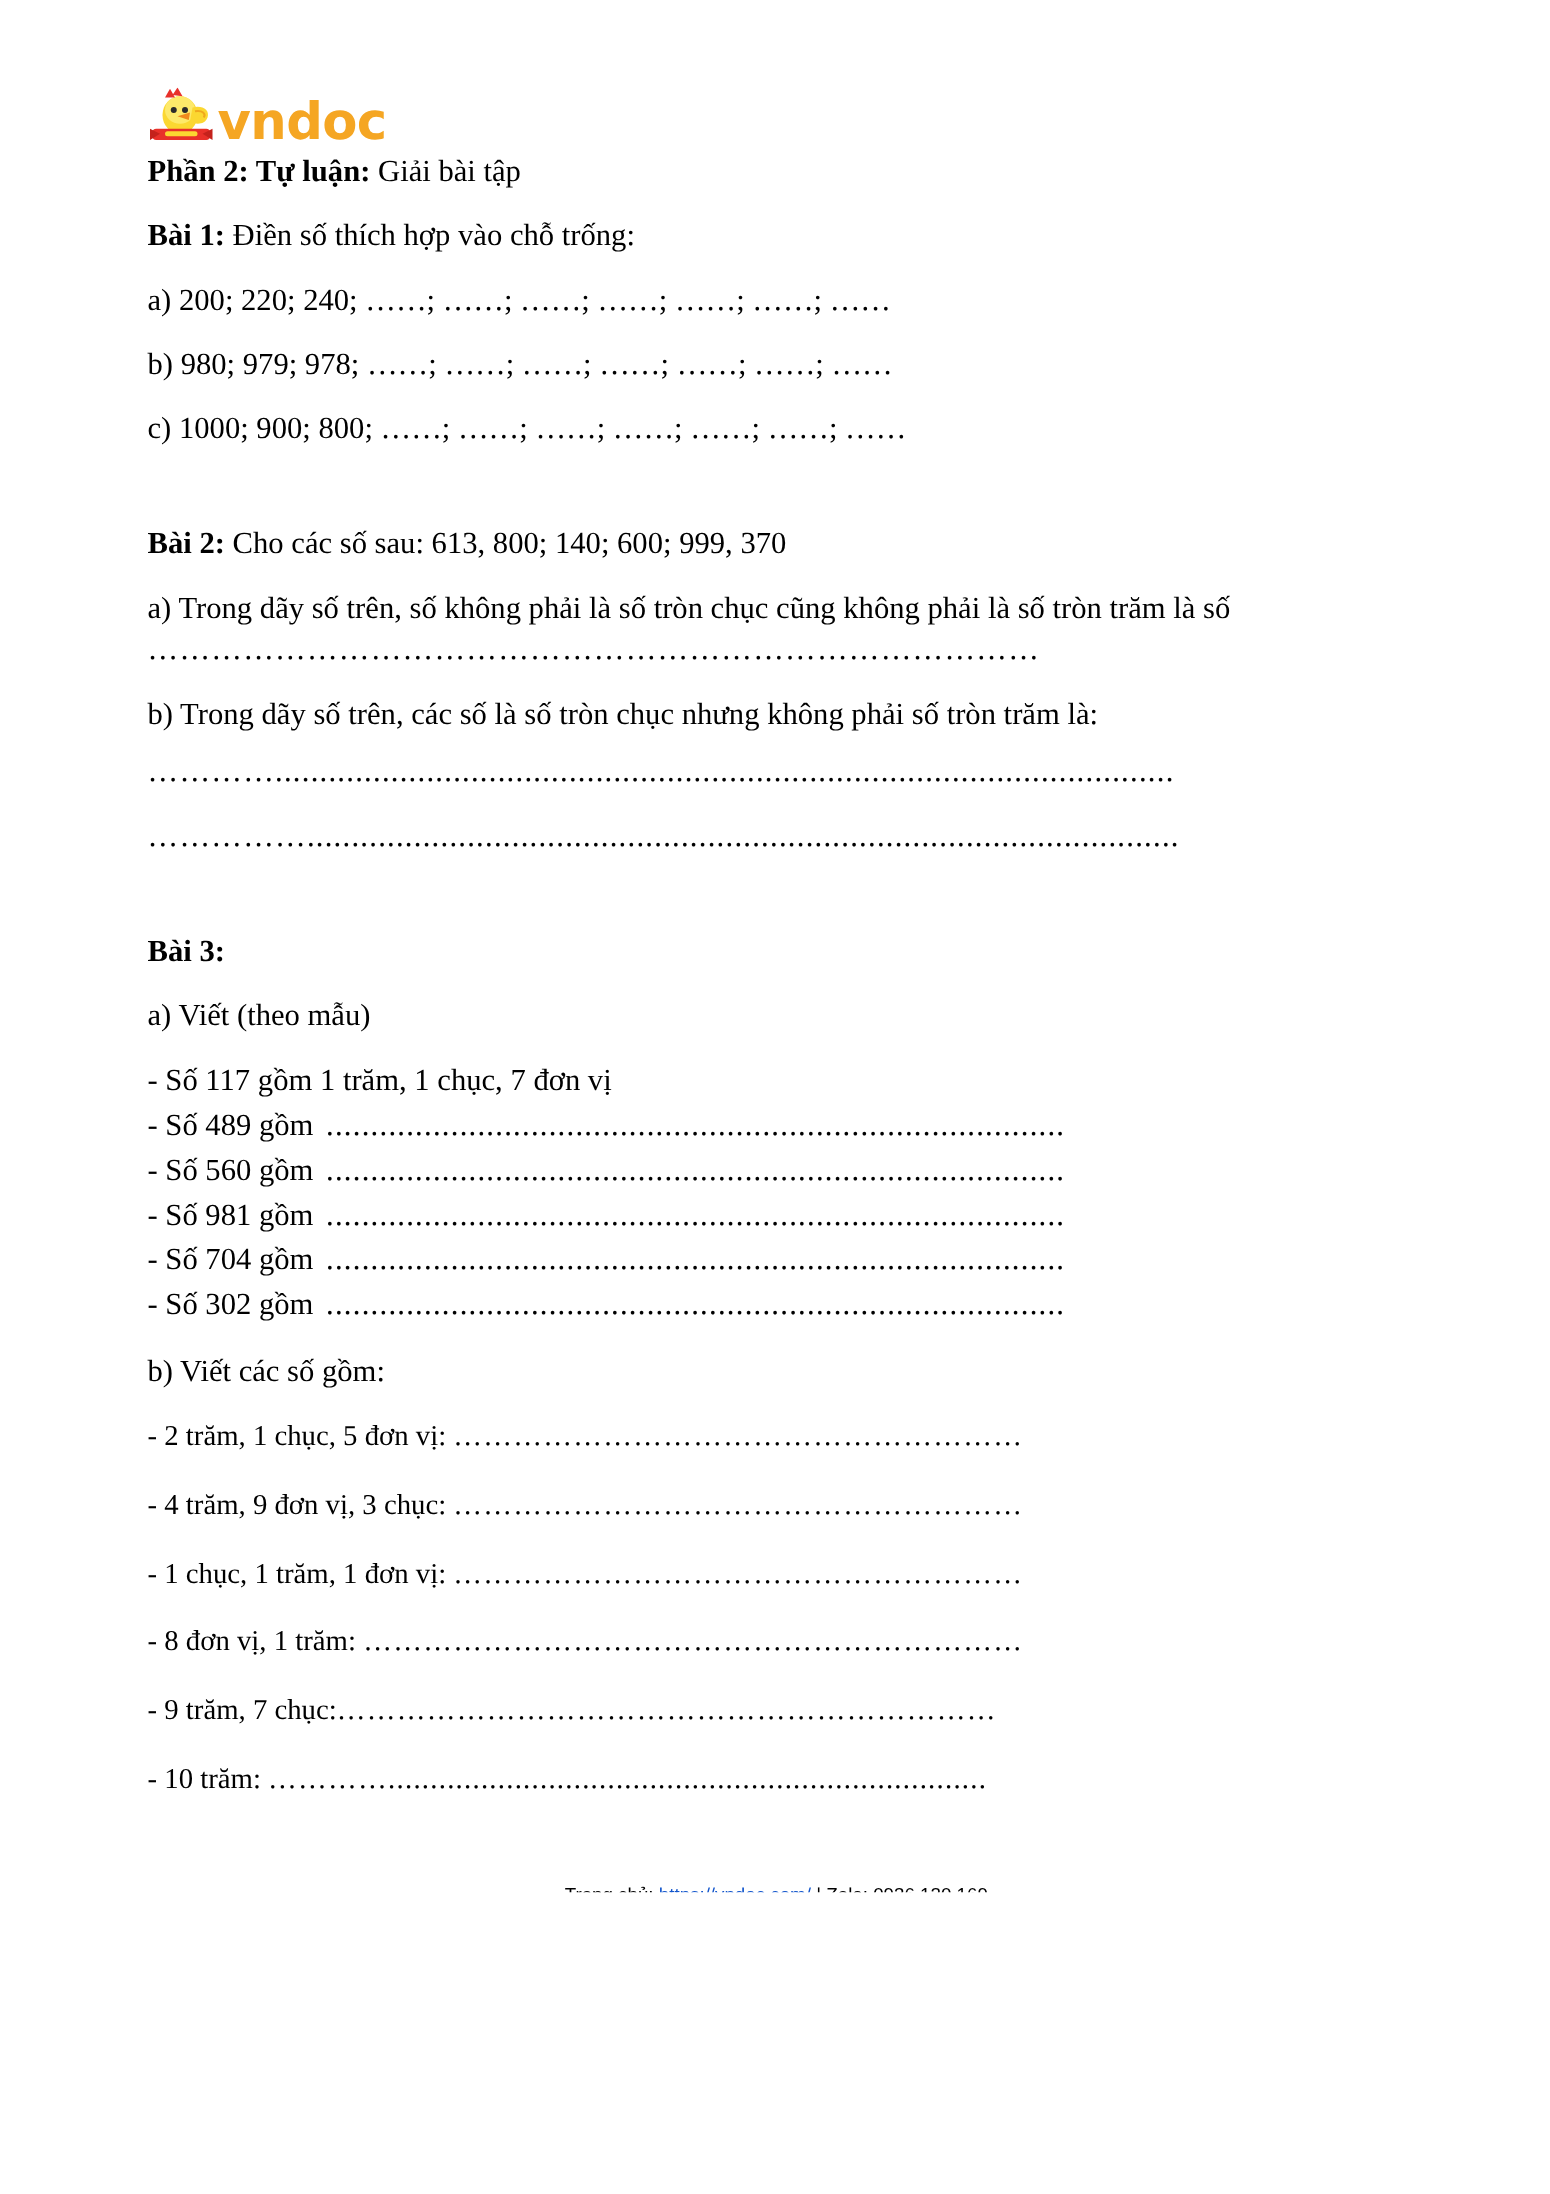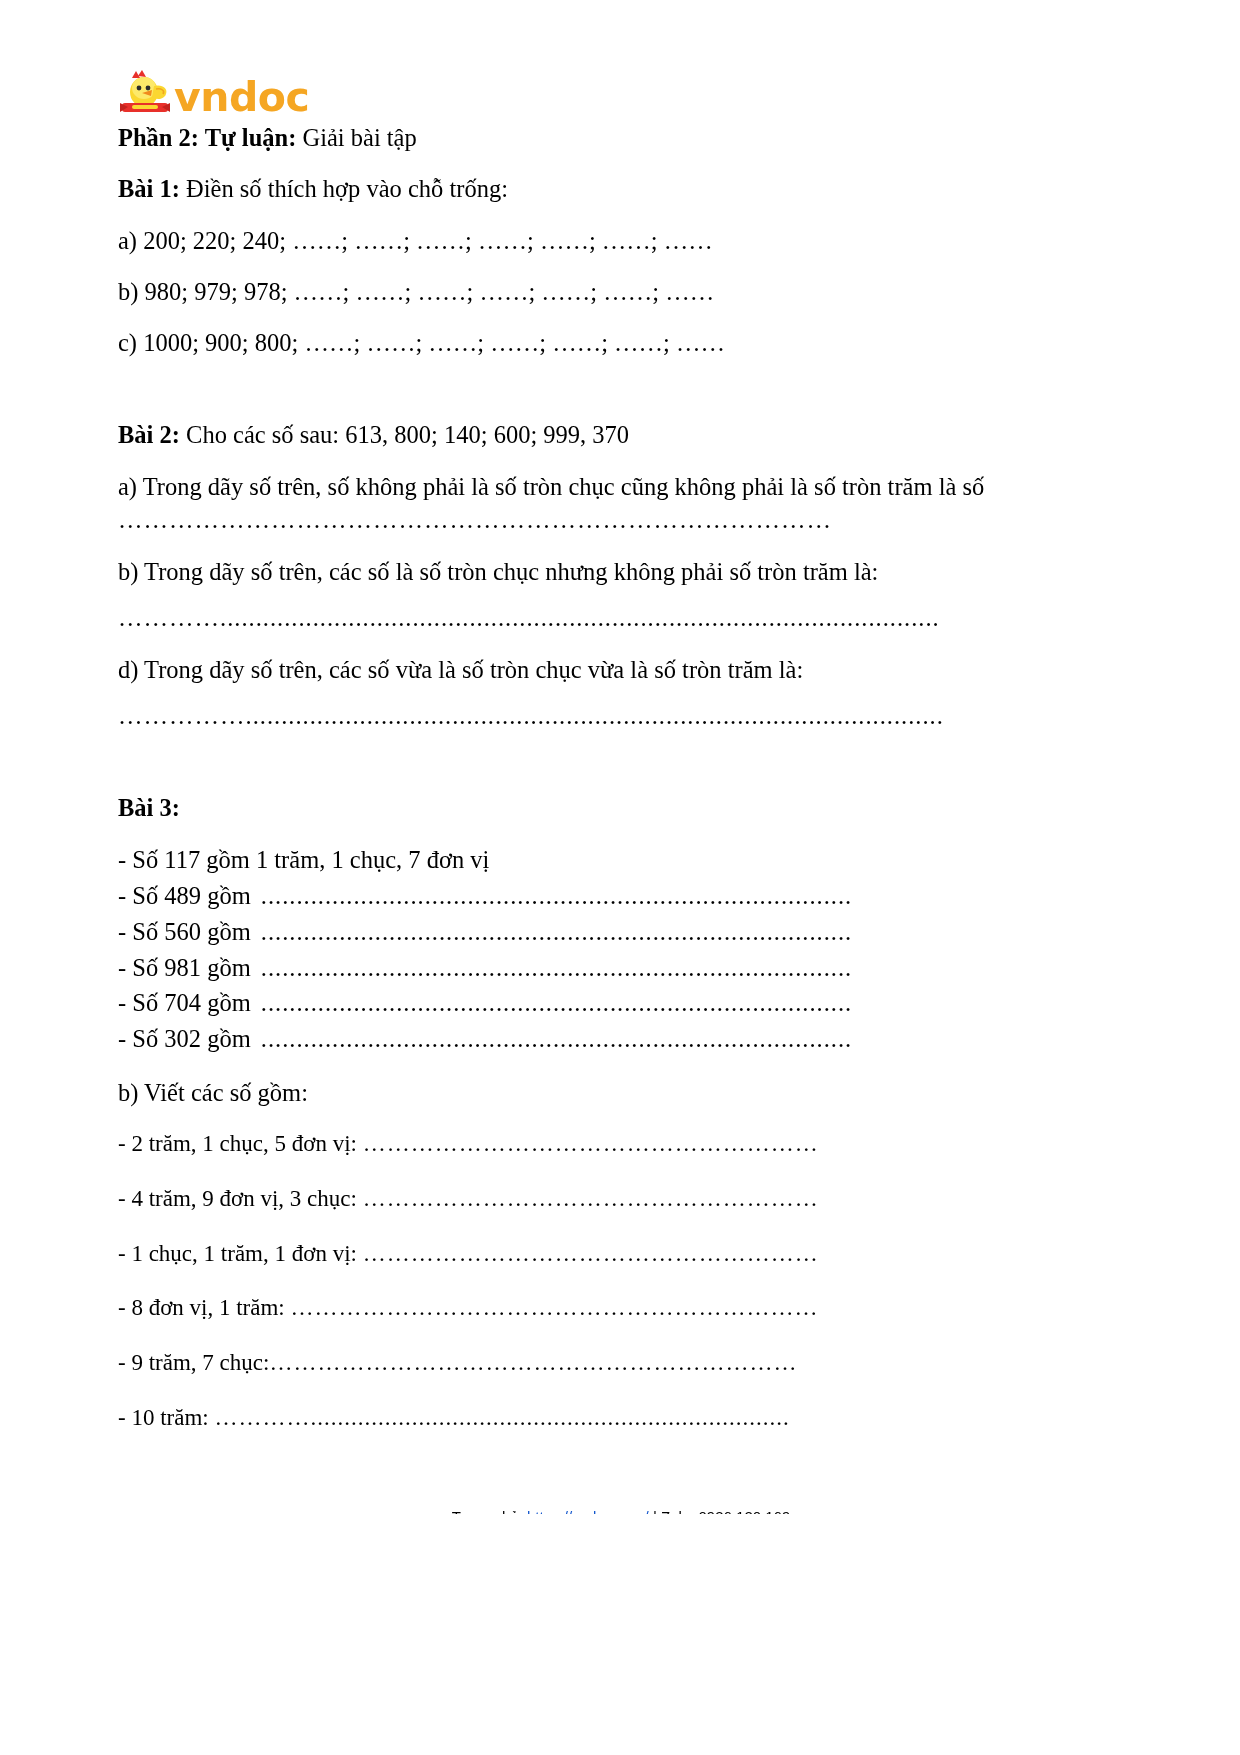--- a/index.html
+++ b/index.html
@@ -171,27 +171,27 @@
 
     <div class="spacer-lg"></div>
 
     <p class="para"><span class="bold">Bài 2:</span> <span>Cho các số sau: 613, 800; 140; 600; 999, 370</span></p>
 
     <p class="wrap-line"><span>a) Trong dãy số trên, số không phải là số tròn chục cũng không phải là số tròn trăm là số </span><span class="dots">…………………………………………………………………………</span></p>
 
     <p class="para tight">b) Trong dãy số trên, các số là số tròn chục nhưng không phải số tròn trăm là:</p>
     <p class="dotrow">………….....................................................................................................</p>
 
-    <p class="para tight">d) Trong dãy số trên, các số vừa là số tròn chục vừa là số tròn trăm là:</p>
     <p class="dotrow">……………..................................................................................................</p>
 
     <div class="spacer-lg"></div>
 
     <p class="para"><span class="bold">Bài 3:</span></p>
 
+    <p class="para">a) Viết (theo mẫu)</p>
 
     <div class="list-block">
       <p class="num-line"><span class="lbl">- Số 117 gồm 1 trăm, 1 chục, 7 đơn vị</span></p>
       <p class="num-line"><span class="lbl">- Số 489 gồm </span><span class="dots">...................................................................................</span></p>
       <p class="num-line"><span class="lbl">- Số 560 gồm </span><span class="dots">...................................................................................</span></p>
       <p class="num-line"><span class="lbl">- Số 981 gồm </span><span class="dots">...................................................................................</span></p>
       <p class="num-line"><span class="lbl">- Số 704 gồm </span><span class="dots">...................................................................................</span></p>
       <p class="num-line"><span class="lbl">- Số 302 gồm </span><span class="dots">...................................................................................</span></p>
     </div>
 

